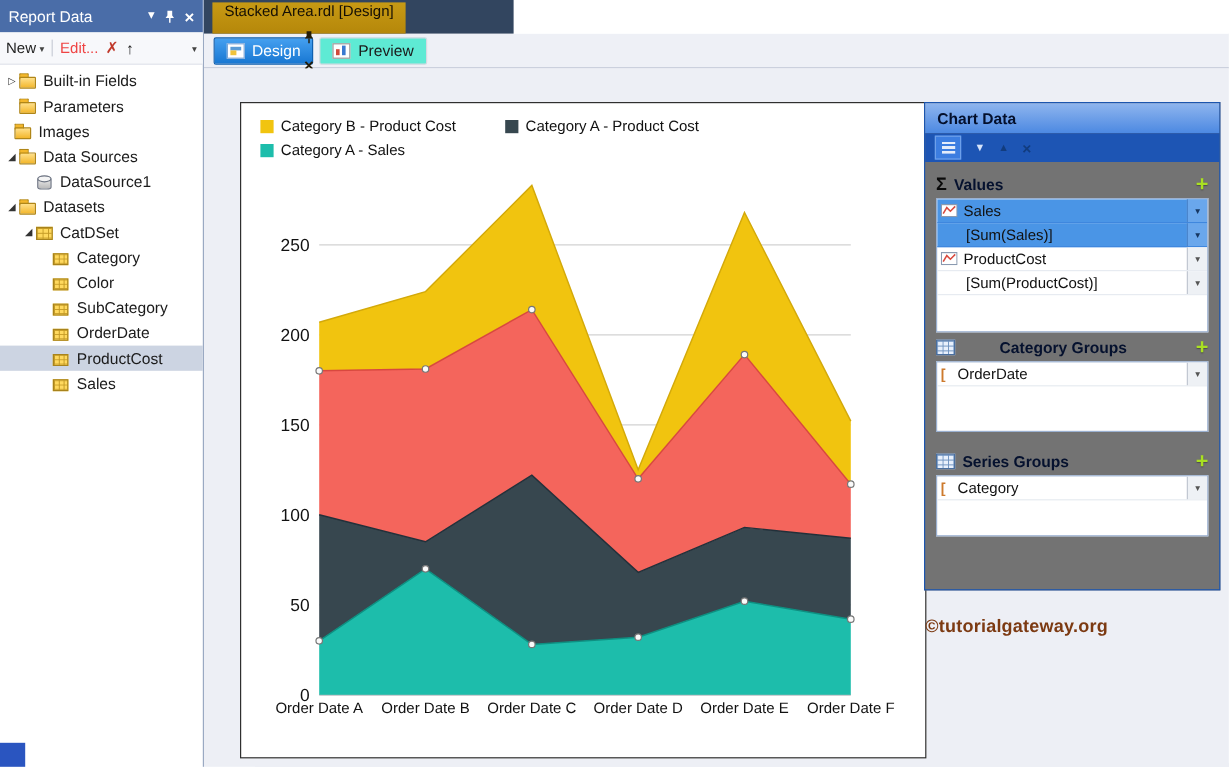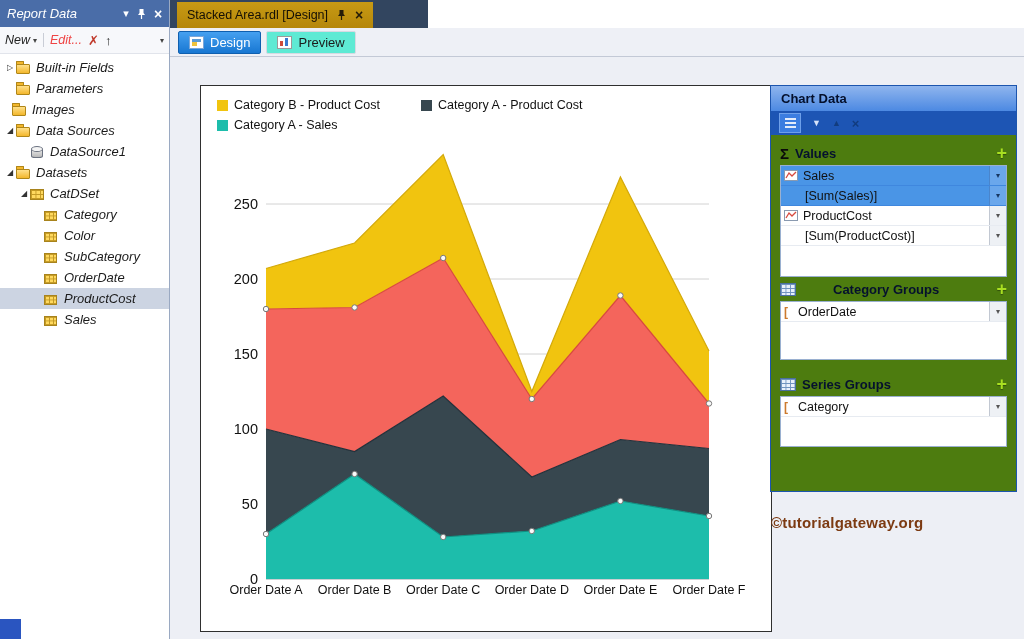--- a/index.html
+++ b/index.html
@@ -1,20 +1,20 @@
 <!DOCTYPE html>
 <html><head>
 <meta charset="utf-8">
 <style>
   html,body{margin:0;padding:0;}
   body{width:1024px;height:639px;overflow:hidden;font-family:"Liberation Sans","DejaVu Sans",sans-serif;background:#fff;position:relative;}
   .screen{position:absolute;inset:0;}
 
   
-  .report-data{position:absolute;left:0;top:0;width:170px;height:639px;background:#fff;border-right:1px solid #9aa9c2;box-sizing:border-box;z-index:3;font-style:italic;}
+  .report-data{position:absolute;left:0;top:0;width:170px;height:639px;background:#fff;border-right:1px solid #9aa9c2;box-sizing:border-box;z-index:3;}
   .rd-header{height:27px;background:#4a6da8;color:#fff;display:flex;align-items:center;padding:0 7px;font-size:13px;}
   .rd-title{flex:1;}
   .rd-hicons{display:flex;align-items:center;gap:8px;}
   .rd-hicons span{cursor:default;font-size:11px;line-height:1;}
   .rd-hicons .close{font-size:14px;font-weight:bold;}
   .rd-toolbar{height:26px;display:flex;align-items:center;gap:6px;padding:0 5px;background:#f7f8fb;border-bottom:1px solid #e1e4eb;font-size:12.5px;color:#222;}
   .tb-sep{width:1px;height:14px;background:#c9cdd6;}
   .tb-btn{display:flex;align-items:center;gap:3px;}
   .tb-chev{font-size:8px;color:#444;}
   .tb-edit{color:#ef4444;}
@@ -33,21 +33,21 @@
   .icon-datasource::before{content:"";position:absolute;left:1px;top:1px;width:10px;height:4px;background:#f4f4f4;border:1px solid #6b7280;border-radius:50%;z-index:1;}
   .icon-dataset::after{content:"";position:absolute;left:0;top:2px;width:12px;height:9px;background:#ffd95e;border:1px solid #a8831c;background-image:linear-gradient(#c49a25 1px,transparent 1px),linear-gradient(90deg,#c49a25 1px,transparent 1px);background-size:4.5px 4px;}
   .icon-field::after{content:"";position:absolute;left:0;top:3px;width:11px;height:8px;background:#ffd95e;border:1px solid #a8831c;background-image:linear-gradient(#c49a25 1px,transparent 1px),linear-gradient(90deg,#c49a25 1px,transparent 1px);background-size:4px 3.5px;}
 
   .corner-box{position:absolute;left:0;top:619px;width:21px;height:20px;background:#2a55c0;z-index:5;}
 
   
   .main{position:absolute;left:170px;top:0;right:0;bottom:0;}
   .tabstrip{height:28px;background:#fff;position:relative;}
   .tabstrip-navy{position:absolute;left:0;top:0;width:258px;height:28px;background:#32455f;}
-  .doc-tab{position:absolute;left:7px;top:2px;height:26px;background:linear-gradient(#c79a14,#b5870a);display:flex;align-items:center;gap:9px;padding:0 10px;font-size:12.5px;color:#140f05;box-sizing:border-box;}
+  .doc-tab{position:absolute;left:7px;top:2px;height:26px;background:linear-gradient(#c79a14,#b5870a);display:flex;align-items:center;gap:9px;padding:0 10px;font-size:12.5px;color:#140f05;box-sizing:border-box;flex-direction:column;}
   .doc-close{font-size:14px;font-weight:bold;color:#241c08;}
   .pin-svg{display:block;}
 
   .viewbar{height:29px;background:#eef0f6;border-bottom:1px solid #c3c9d6;display:flex;align-items:center;gap:5px;padding-left:8px;box-sizing:border-box;}
   .view-tab{height:23px;display:flex;align-items:center;gap:6px;padding:0 10px;font-size:13px;border-radius:2px;box-sizing:border-box;cursor:default;}
   .view-tab.active{background:linear-gradient(#45a0f0,#1877d2);color:#fff;border:1px solid #0f5faf;}
   .view-tab.inactive{color:#1b1b1b;background:#5eead4;border:1px solid #d6dae2;}
   .vicon{width:15px;height:13px;position:relative;flex:none;box-sizing:border-box;}
   .design-icon{background:#fff;border:1px solid #7aa6d8;}
   .design-icon::before{content:"";position:absolute;left:2px;top:2px;right:2px;height:3px;background:#5b9bd5;}
@@ -59,21 +59,21 @@
   .surface{position:absolute;left:0;top:57px;right:0;bottom:0;background:#edeff5;}
 
   
   .chart-box{position:absolute;left:30px;top:28px;width:570px;height:545px;background:#fff;border:1px solid #2f2f2f;box-sizing:content-box;}
   #chart-svg{position:absolute;inset:0;width:568px;height:543px;font-family:"Liberation Sans","DejaVu Sans",sans-serif;}
   .legend{position:absolute;left:16px;top:12px;display:grid;grid-template-columns:200px auto;row-gap:6px;column-gap:4px;font-size:12.5px;color:#111;z-index:2;}
   .legend-item{display:flex;align-items:center;gap:6px;white-space:nowrap;}
   .swatch{width:11px;height:11px;flex:none;}
 
   
-  .cd-panel{position:absolute;left:600px;top:28px;width:247px;height:407px;background:#4d7c0f;border:1px solid #1c55ae;box-sizing:border-box;display:flex;flex-direction:column;padding:0 9px 8px;}
+  .cd-panel{position:absolute;left:600px;top:28px;width:247px;height:407px;background:#737373;border:1px solid #1c55ae;box-sizing:border-box;display:flex;flex-direction:column;padding:0 9px 8px;}
   .cd-title{height:25px;display:flex;align-items:center;font-size:13px;font-weight:600;color:#04102c;margin:0 -9px;padding:0 10px;background:linear-gradient(#8fb5ee,#4c89e2);}
   .cd-toolbar{height:24px;margin:0 -9px;padding:0 8px;background:#1d55b4;display:flex;align-items:center;gap:11px;}
   .cdt-box{width:20px;height:18px;border:1px solid #6ea0ea;background:#3c7de0;display:flex;align-items:center;justify-content:center;}
   .icon-list-lines{width:11px;height:10px;background:repeating-linear-gradient(180deg,#e4ecfa 0 2px,transparent 2px 4px);}
   .cdt-glyph{font-size:9px;line-height:1;}
   .cdt-en{color:#d7e4fa;}
   .cdt-dis{color:#123c7e;}
   .cdt-x{font-size:13px;font-weight:bold;}
   .cd-sec-head{height:24px;display:flex;align-items:center;gap:6px;color:#05112e;font-size:13px;font-weight:600;}
   .cd-sec-head.m1{margin-top:6px;}

